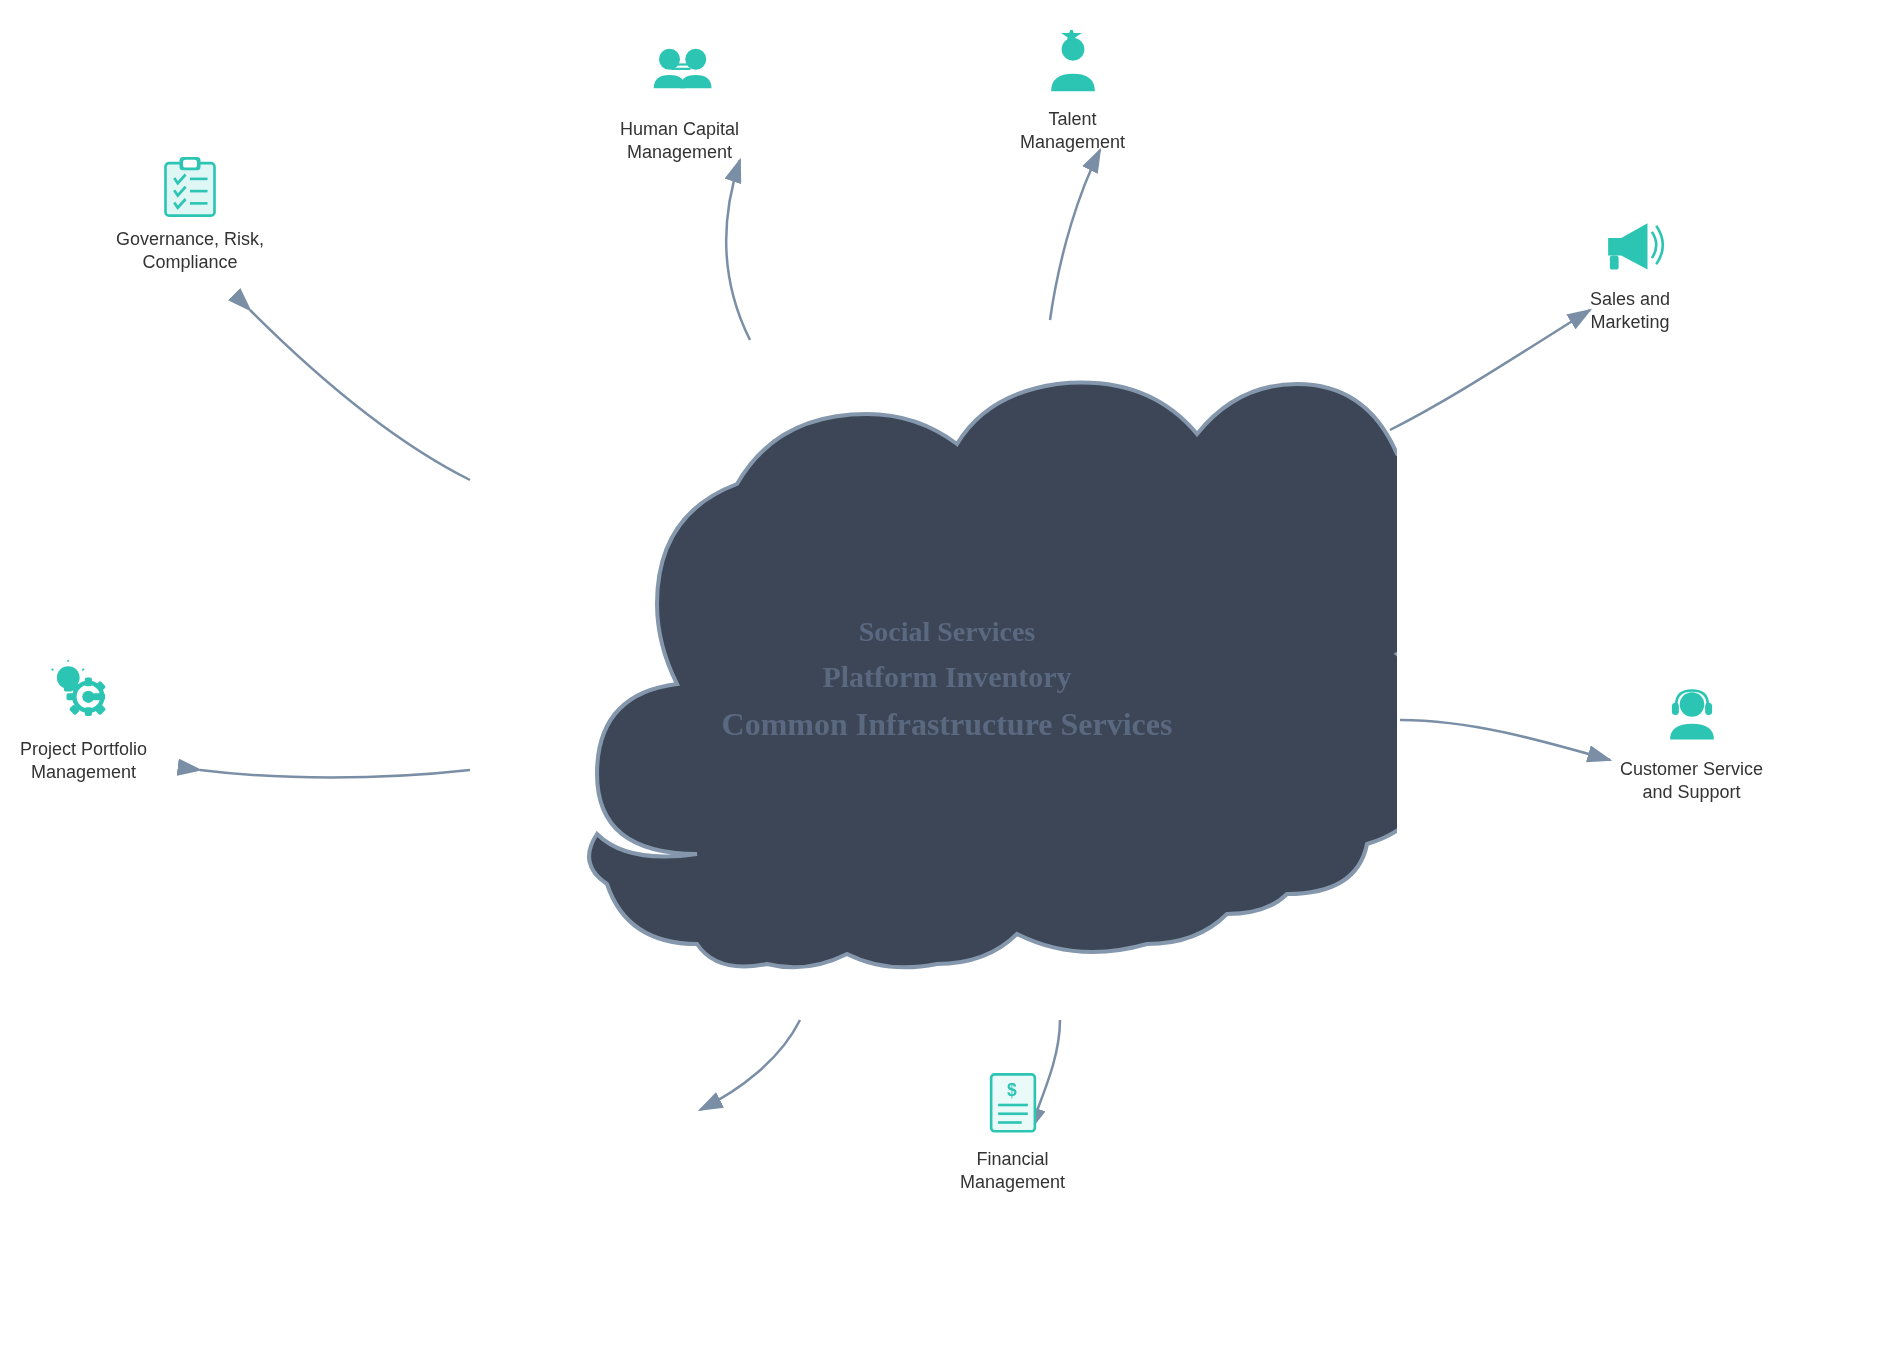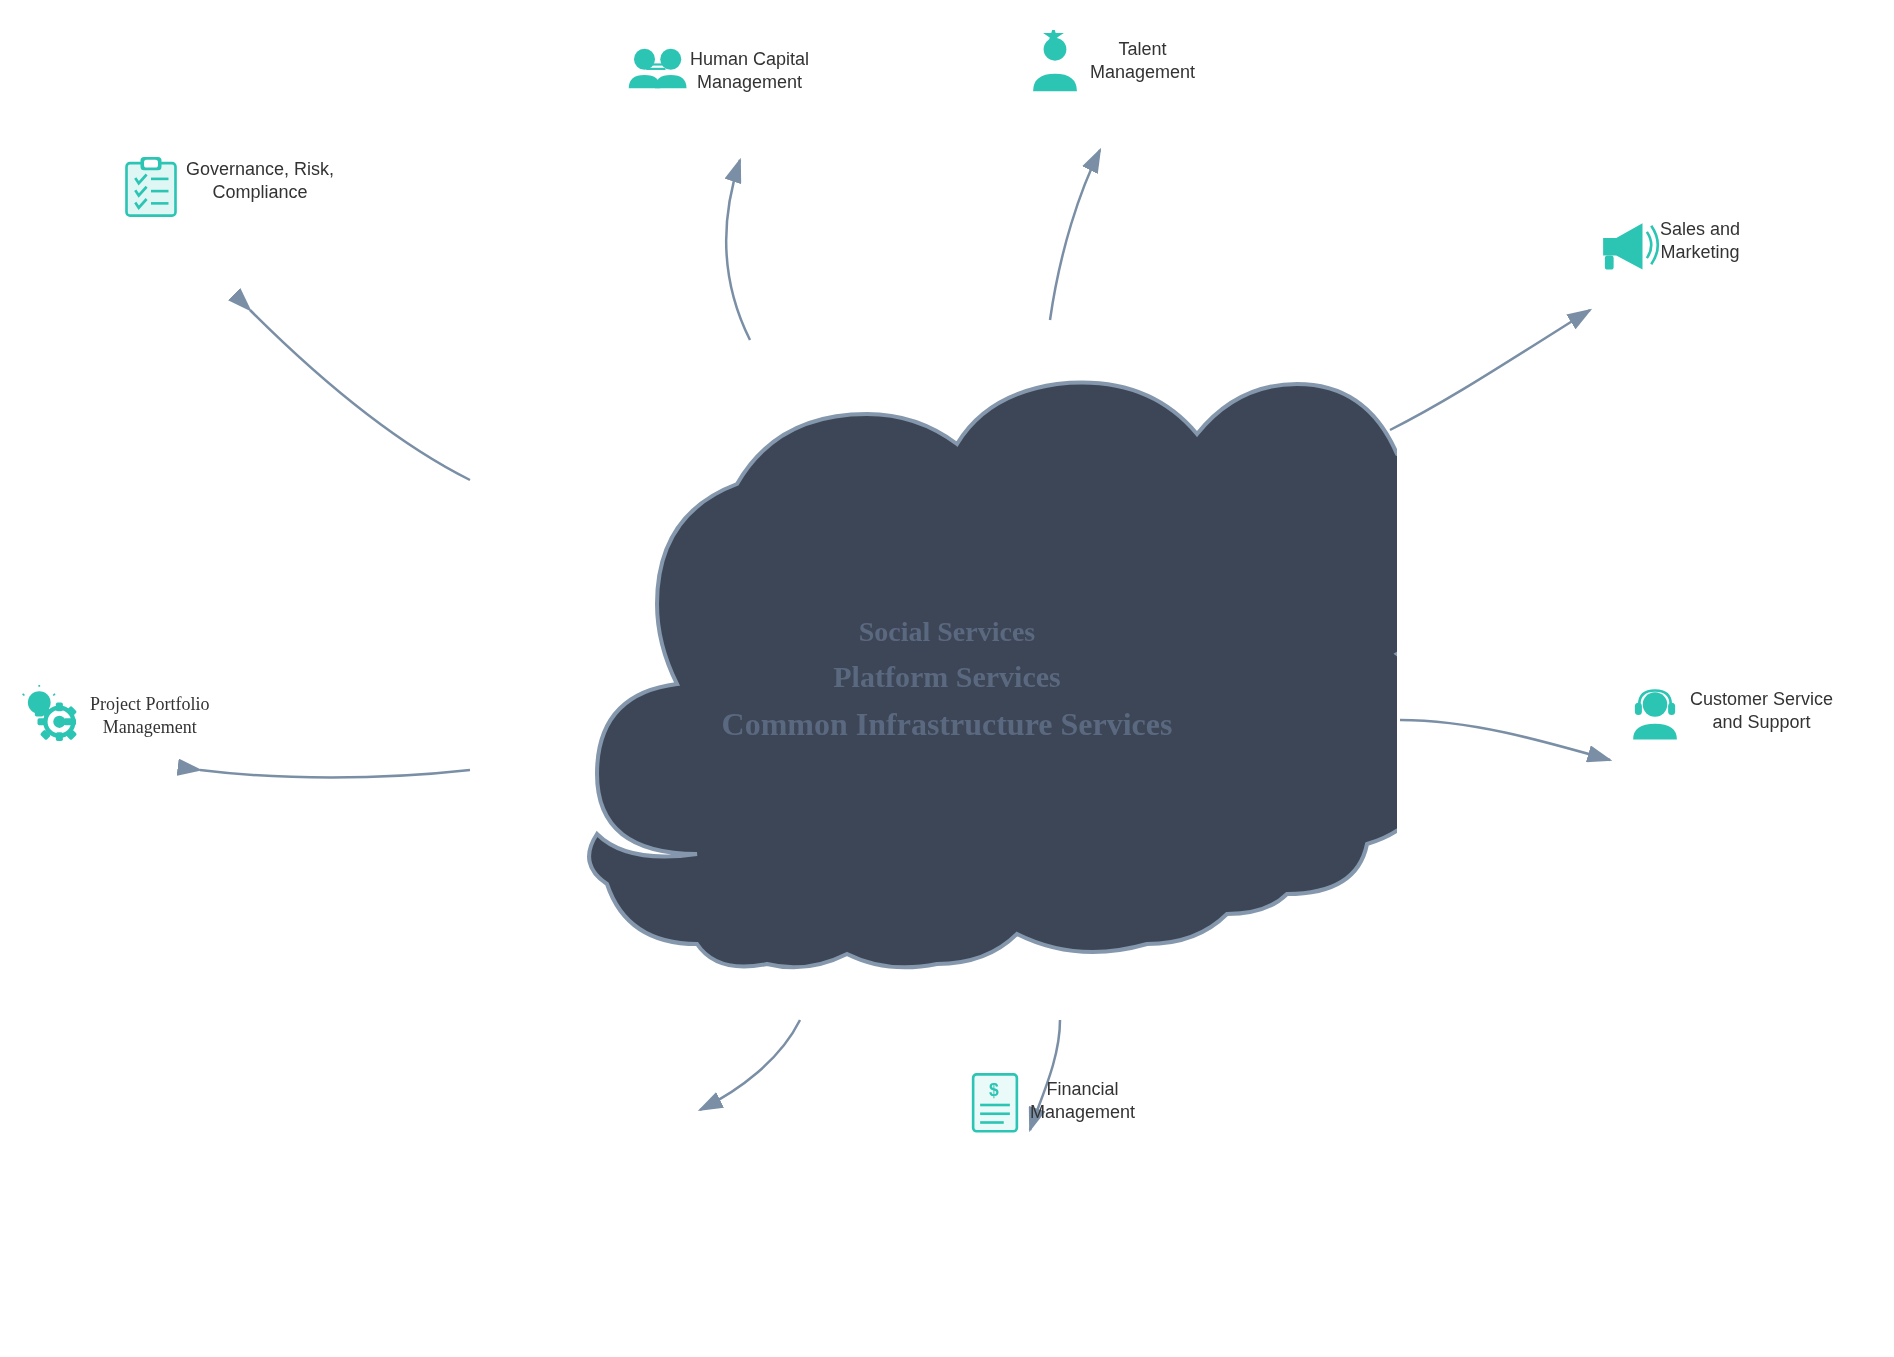--- a/index.html
+++ b/index.html
@@ -56,21 +56,22 @@
       font-size: 32px;
       font-weight: 700;
       display: block;
       color: #5a6880;
     }
 
     
     .node {
       position: absolute;
       display: flex;
-      flex-direction: row;
+      flex-direction: column;
+      align-items: center;
       text-align: center;
     }
 
     .node-label {
       font-size: 18px;
       color: #333;
       margin-top: 8px;
       line-height: 1.3;
       max-width: 180px;
     }
@@ -149,21 +150,21 @@
       Q 220,620 200,590
       Q 130,590 110,530
       Q 80,510 100,480
       Q 130,510 200,500
       Z
     " fill="#2d3748" stroke="#7a8fa6" stroke-width="4" opacity="0.92"></path>
   </svg>
 
   <div class="cloud-text">
     <span class="line1">Social Services</span>
-    <span class="line2">Platform Services</span>
+    <span class="line2">Platform Inventory</span>
     <span class="line3">Common Infrastructure Services</span>
   </div>
 
   <div class="node" style="top:40px; left:620px;">
     <svg class="icon teal" viewBox="0 0 80 80">
 
       <circle cx="28" cy="22" r="12" fill="#2cc5b4"></circle>
       <path d="M10 55 Q10 40 28 40 Q46 40 46 55" fill="#2cc5b4"></path>
       <circle cx="58" cy="22" r="12" fill="#2cc5b4"></circle>
       <path d="M40 55 Q40 40 58 40 Q76 40 76 55" fill="#2cc5b4"></path>
@@ -220,21 +221,21 @@
       <text x="33" y="30" font-size="20" font-weight="bold" fill="#2cc5b4">$</text>
 
       <line x1="23" y1="40" x2="57" y2="40" stroke="#2cc5b4" stroke-width="3"></line>
       <line x1="23" y1="50" x2="57" y2="50" stroke="#2cc5b4" stroke-width="3"></line>
       <line x1="23" y1="60" x2="50" y2="60" stroke="#2cc5b4" stroke-width="3"></line>
     </svg>
     <div class="node-label">Financial<br>Management</div>
   </div>
 
 
-  <div class="node" style="top:685px; left:20px;font-family:Liberation Serif, serif;">
+  <div class="node" style="top:660px; left:20px;">
     <svg class="icon teal" viewBox="0 0 80 80">
 
       <circle cx="45" cy="42" r="16" fill="none" stroke="#2cc5b4" stroke-width="5"></circle>
       <circle cx="45" cy="42" r="7" fill="#2cc5b4"></circle>
 
       <rect x="41" y="20" width="8" height="10" rx="2" fill="#2cc5b4"></rect>
       <rect x="41" y="54" width="8" height="10" rx="2" fill="#2cc5b4"></rect>
       <rect x="20" y="38" width="10" height="8" rx="2" fill="#2cc5b4"></rect>
       <rect x="50" y="38" width="14" height="8" rx="2" fill="#2cc5b4"></rect>
 

